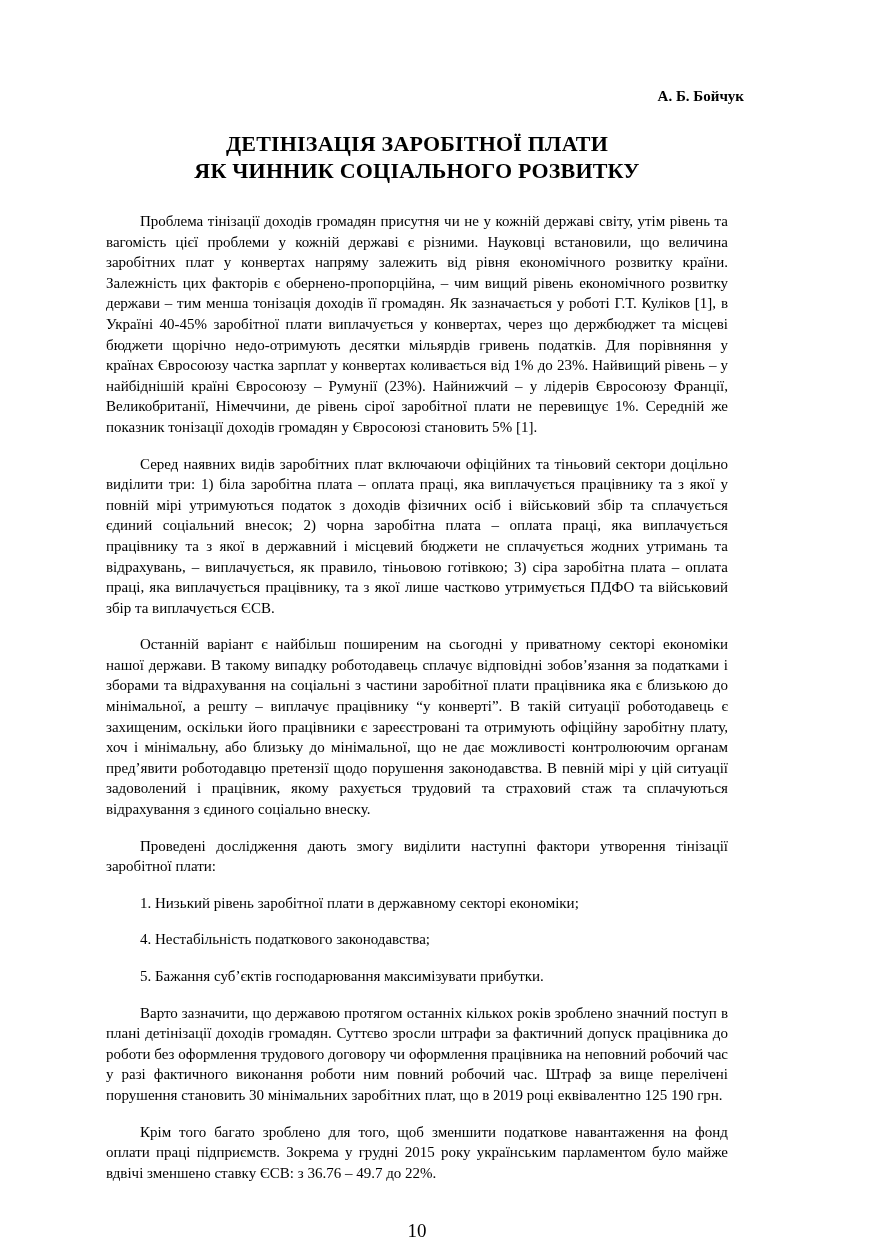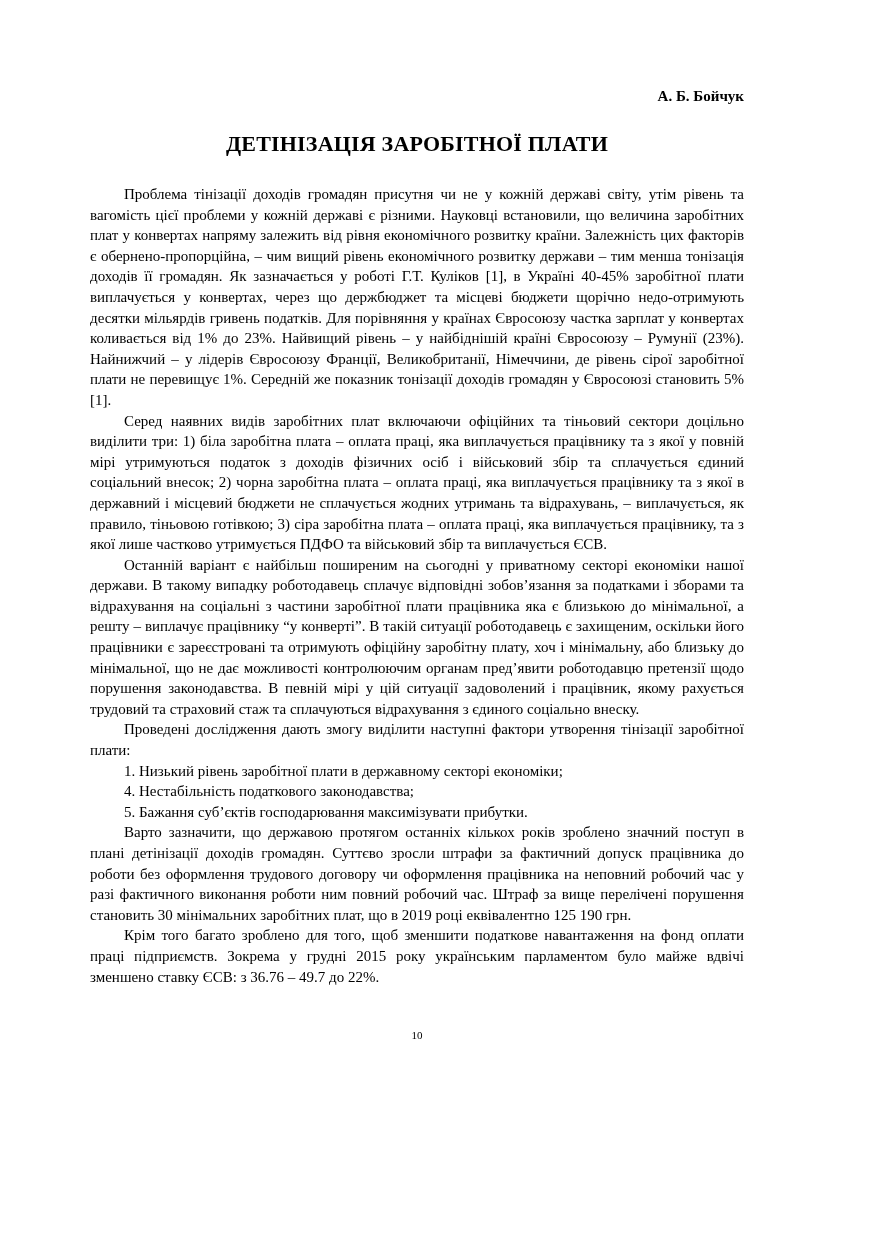--- a/index.html
+++ b/index.html
@@ -28,42 +28,43 @@
     font-weight: bold;
     line-height: 27px;
     letter-spacing: 0.2px;
   }
   .body-text {
     margin-top: 27px;
     font-size: 15px;
     line-height: 20.6px;
   }
   .body-text p {
-    margin: 0;
+    margin: 16px;
     text-align: justify;
     text-indent: 34px;
   }
   .page-footer {
     margin-top: 38px;
     text-align: center;
-    font-size: 11px;
+    font-size: 19px;
     line-height: 20px;
   }
 </style>
 </head>
 <body>
 
 <div class="page">
 
   <div class="header-block">
     <div class="author">А. Б. Бойчук</div>
   </div>
 
   <div class="paper-title">
     <div>ДЕТІНІЗАЦІЯ ЗАРОБІТНОЇ ПЛАТИ</div>
+    <div>ЯК ЧИННИК СОЦІАЛЬНОГО РОЗВИТКУ</div>
   </div>
 
   <div class="body-text">
     <p>Проблема тінізації доходів громадян присутня чи не у кожній державі світу, утім рівень та вагомість цієї проблеми у кожній державі є різними. Науковці встановили, що величина заробітних плат у конвертах напряму залежить від рівня економічного розвитку країни. Залежність цих факторів є обернено-пропорційна, – чим вищий рівень економічного розвитку держави – тим менша тонізація доходів її громадян. Як зазначається у роботі Г.Т. Куліков [1], в Україні 40-45% заробітної плати виплачується у конвертах, через що держбюджет та місцеві бюджети щорічно недо-отримують десятки мільярдів гривень податків. Для порівняння у країнах Євросоюзу частка зарплат у конвертах коливається від 1% до 23%. Найвищий рівень – у найбіднішій країні Євросоюзу – Румунії (23%). Найнижчий – у лідерів Євросоюзу Франції, Великобританії, Німеччини, де рівень сірої заробітної плати не перевищує 1%. Середній же показник тонізації доходів громадян у Євросоюзі становить 5% [1].</p>
     <p>Серед наявних видів заробітних плат включаючи офіційних та тіньовий сектори доцільно виділити три: 1) біла заробітна плата – оплата праці, яка виплачується працівнику та з якої у повній мірі утримуються податок з доходів фізичних осіб і військовий збір та сплачується єдиний соціальний внесок; 2) чорна заробітна плата – оплата праці, яка виплачується працівнику та з якої в державний і місцевий бюджети не сплачується жодних утримань та відрахувань, – виплачується, як правило, тіньовою готівкою; 3) сіра заробітна плата – оплата праці, яка виплачується працівнику, та з якої лише частково утримується ПДФО та військовий збір та виплачується ЄСВ.</p>
     <p>Останній варіант є найбільш поширеним на сьогодні у приватному секторі економіки нашої держави. В такому випадку роботодавець сплачує відповідні зобов’язання за податками і зборами та відрахування на соціальні з частини заробітної плати працівника яка є близькою до мінімальної, а решту – виплачує працівнику “у конверті”. В такій ситуації роботодавець є захищеним, оскільки його працівники є зареєстровані та отримують офіційну заробітну плату, хоч і мінімальну, або близьку до мінімальної, що не дає можливості контролюючим органам пред’явити роботодавцю претензії щодо порушення законодавства. В певній мірі у цій ситуації задоволений і працівник, якому рахується трудовий та страховий стаж та сплачуються відрахування з єдиного соціально внеску.</p>
     <p>Проведені дослідження дають змогу виділити наступні фактори утворення тінізації заробітної плати:</p>
     <p>1. Низький рівень заробітної плати в державному секторі економіки;</p>
     <p>4. Нестабільність податкового законодавства;</p>
     <p>5. Бажання суб’єктів господарювання максимізувати прибутки.</p>

